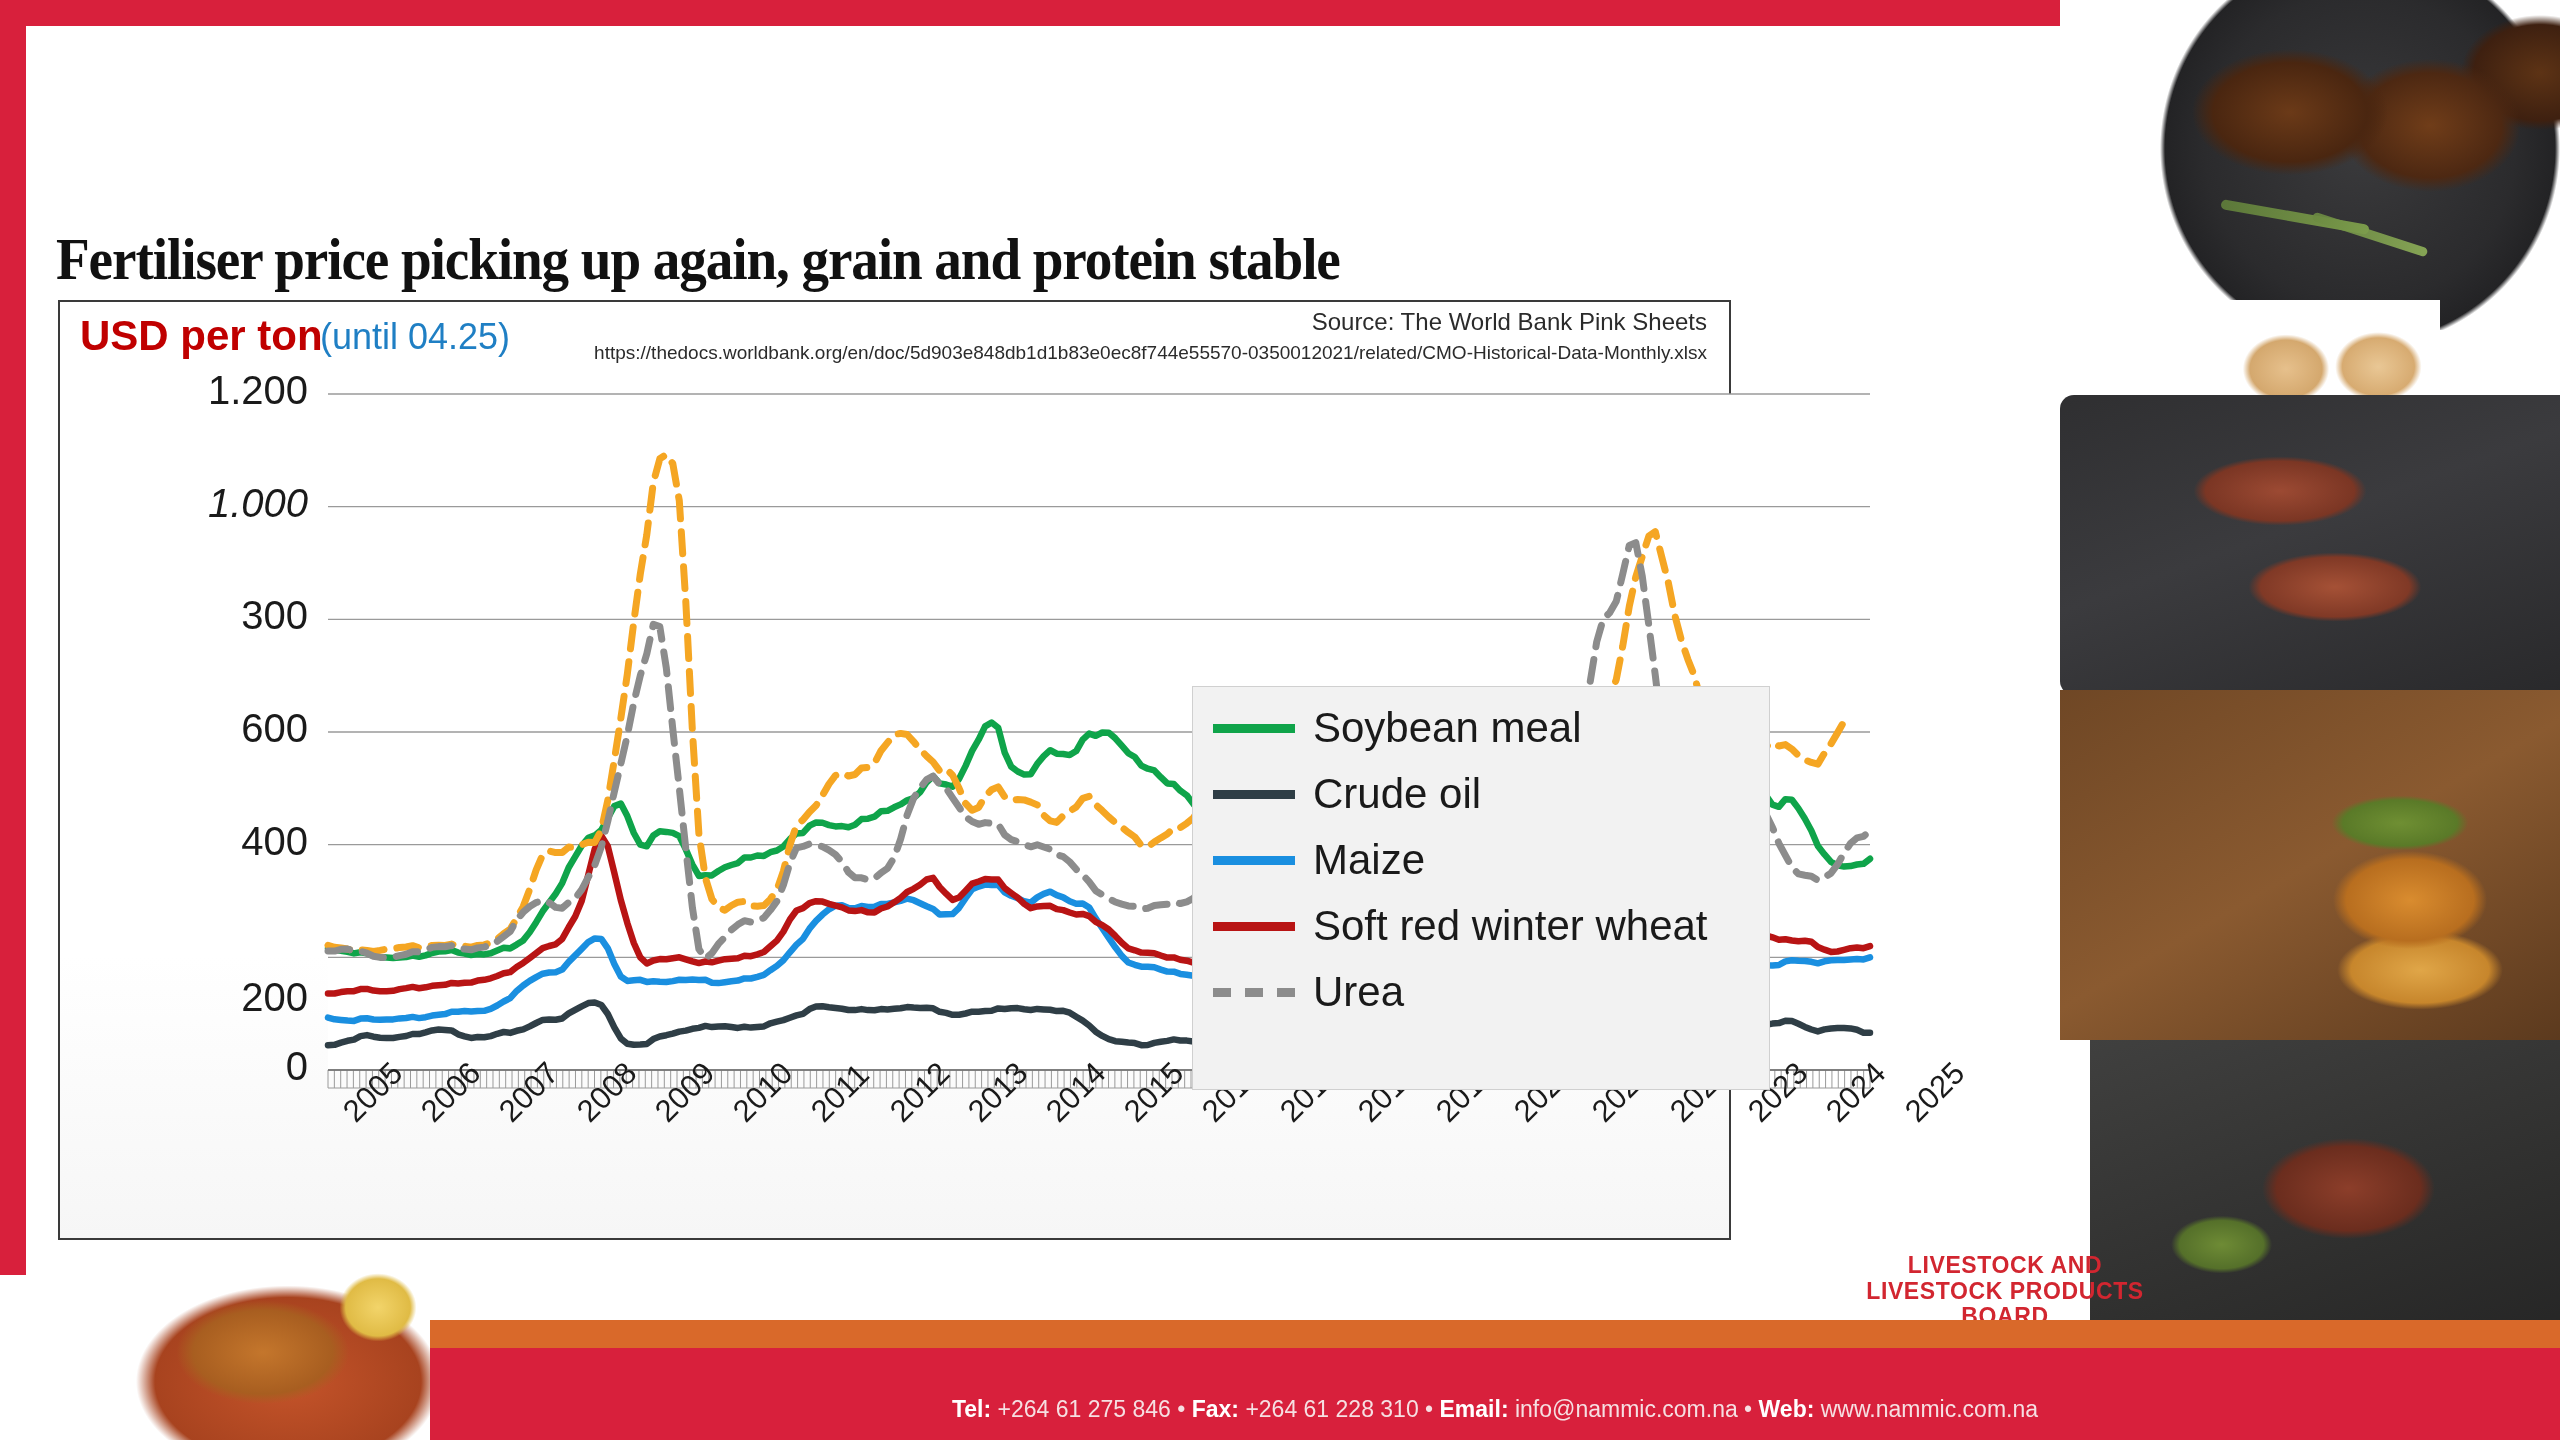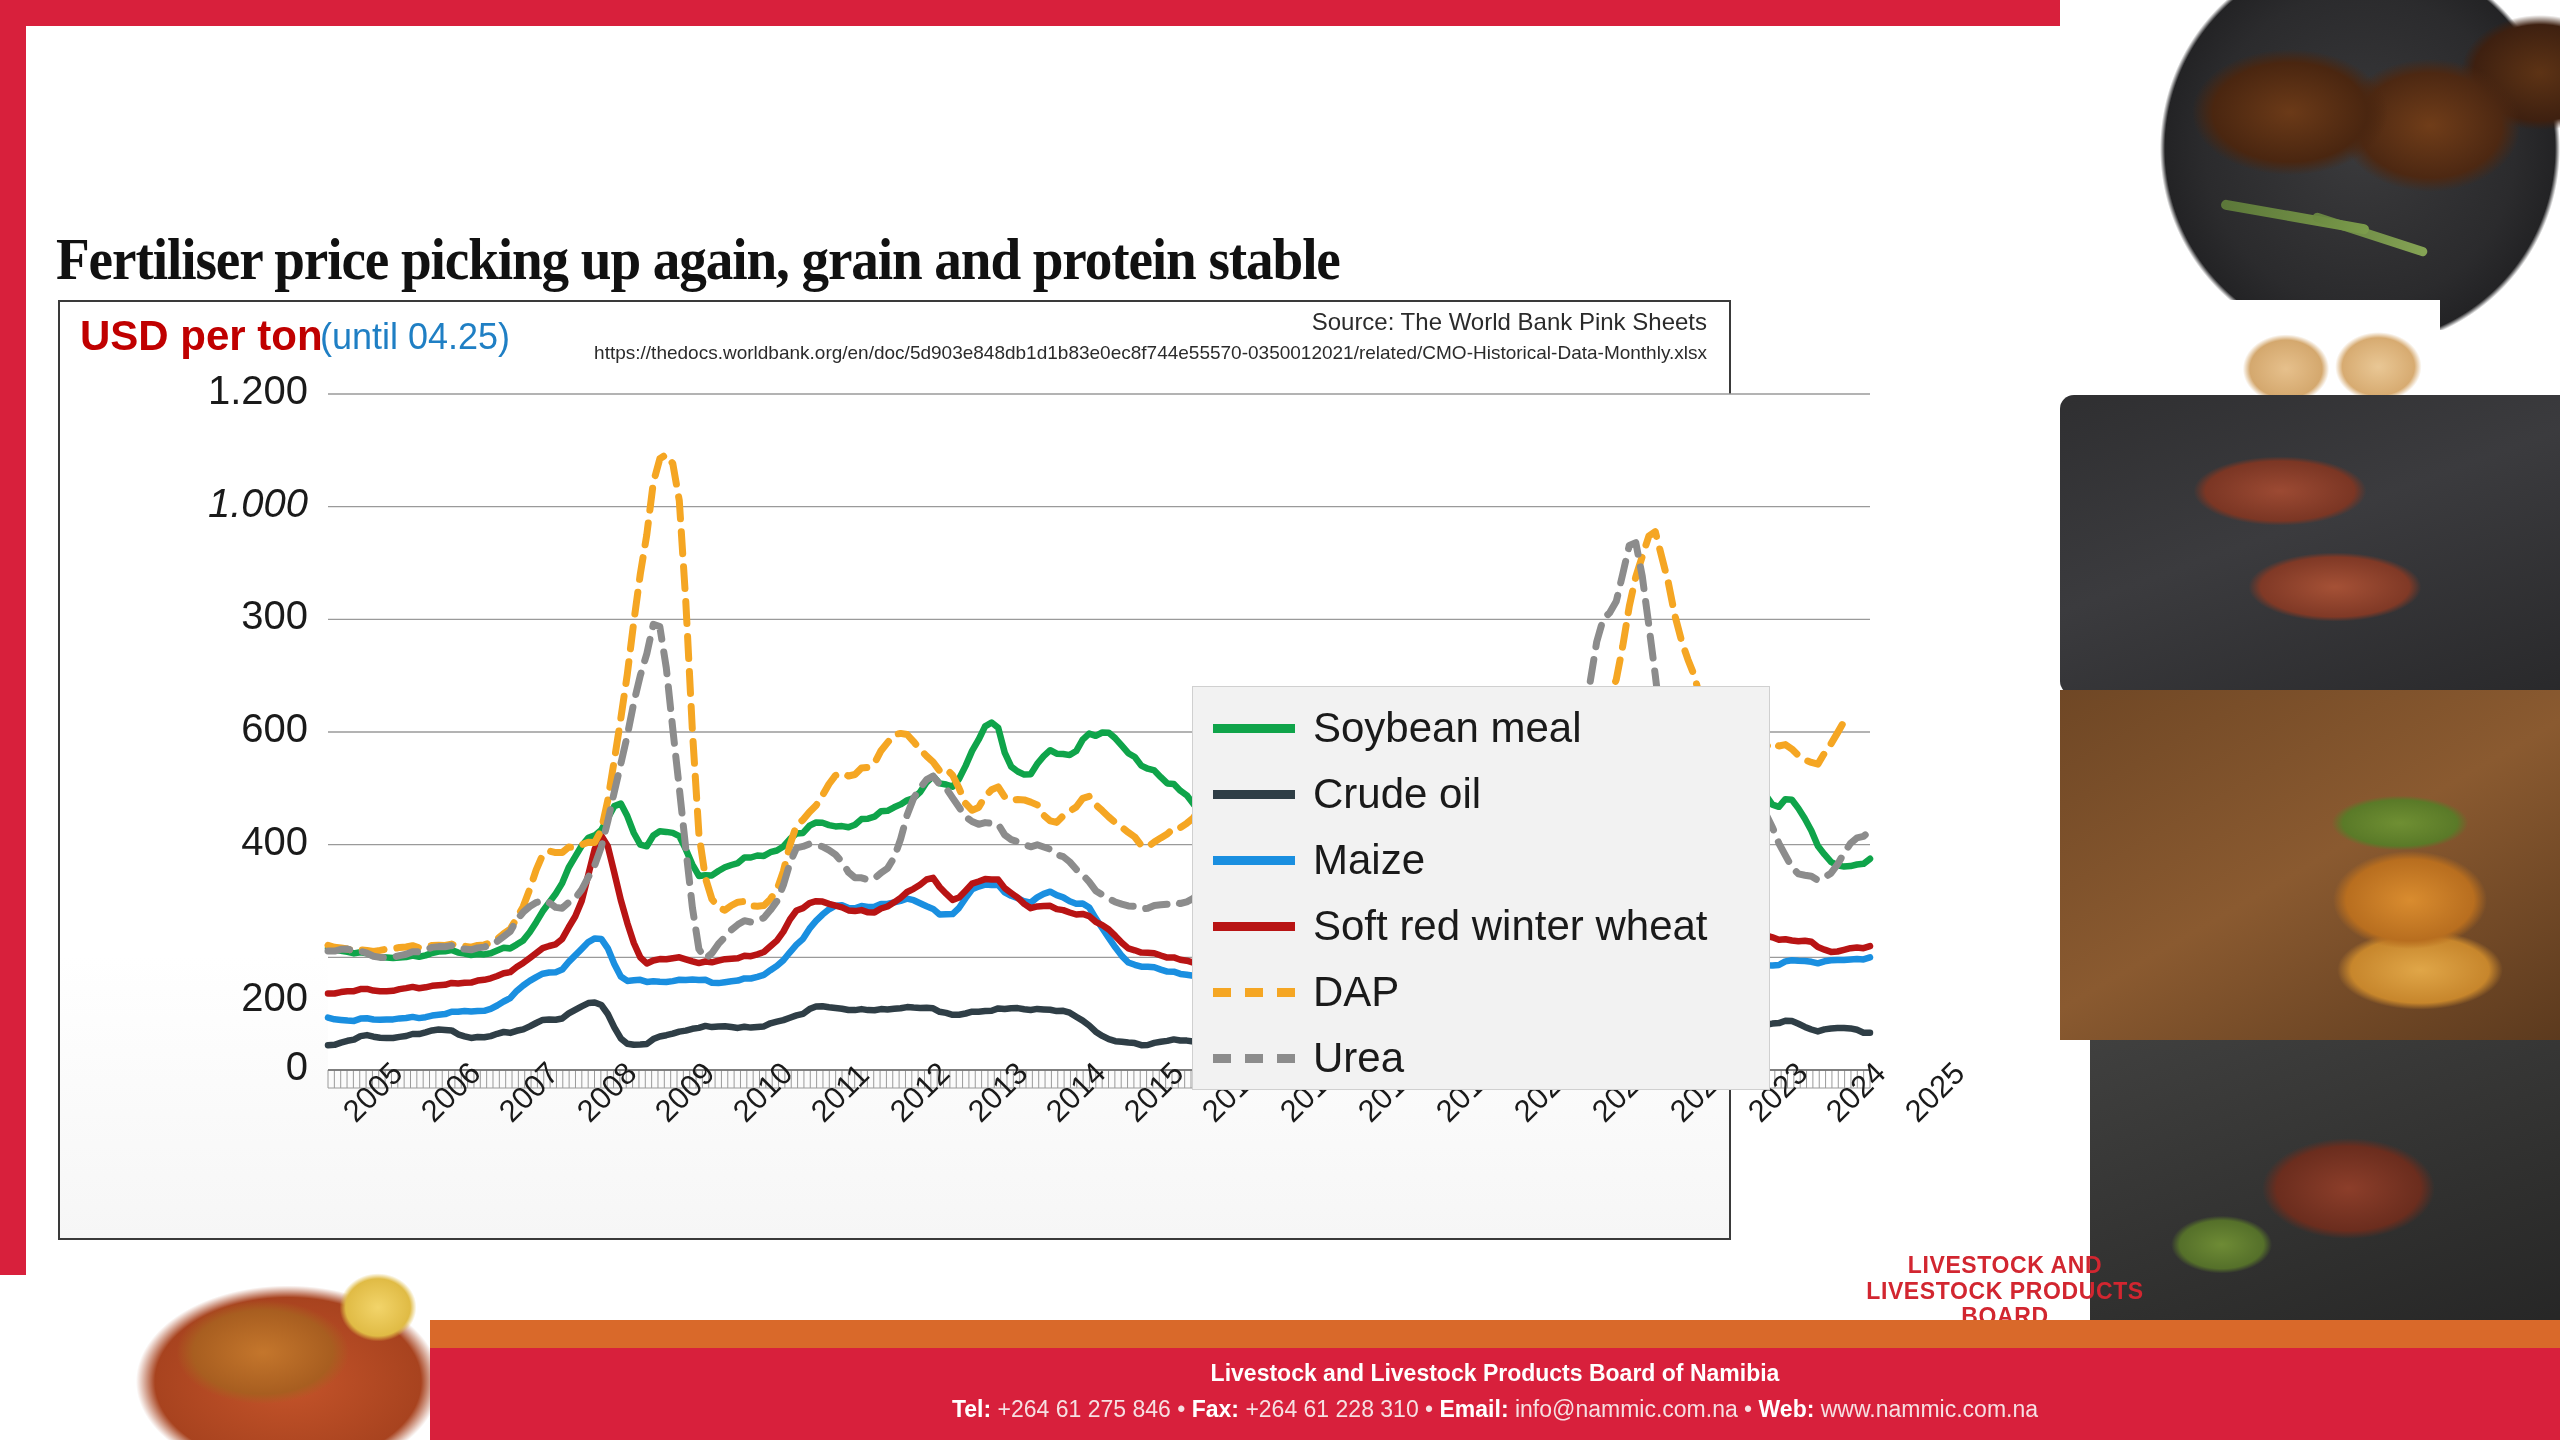--- a/index.html
+++ b/index.html
@@ -426,40 +426,35 @@
         </div>
         <div class="legend-row">
           <span class="swatch" style="border-top-color: rgb(26, 143, 224); border-top-style: solid;"></span>
           <span class="lbl">Maize</span>
         </div>
         <div class="legend-row">
           <span class="swatch" style="border-top-color: rgb(184, 20, 20); border-top-style: solid;"></span>
           <span class="lbl">Soft red winter wheat</span>
         </div>
         <div class="legend-row">
-          <span class="swatch" style="border-top-color: rgb(245, 166, 35); border-top-style: dashed;"></span>
-          <span class="lbl">DAP</span>
-        </div>
-        <div class="legend-row">
           <span class="swatch" style="border-top-color: rgb(140, 140, 140); border-top-style: dashed;"></span>
           <span class="lbl">Urea</span>
         </div>
       </div>
   </div>
 
   <div id="logo">
     <div class="logo-text" style="color: rgb(210, 38, 48);">LIVESTOCK AND</div>
     <div class="logo-text" style="color: rgb(210, 38, 48);">LIVESTOCK PRODUCTS</div>
     <div class="logo-text" style="color: rgb(210, 38, 48);">BOARD</div>
     <div class="logo-bar"></div>
   </div>
 
   <div id="footer-orange" style="background: rgb(217, 105, 42);"></div>
   <div id="footer-red" style="background: rgb(216, 32, 60);">
-    <div class="f1">Livestock and Livestock Products Board of Namibia</div>
     <div class="f2">
       <b>Tel:</b>
       <span class="val">+264 61 275 846</span>
       <span class="val">•</span>
       <b>Fax:</b>
       <span class="val">+264 61 228 310</span>
       <span class="val">•</span>
       <b>Email:</b>
       <span class="val">info@nammic.com.na</span>
       <span class="val">•</span>

